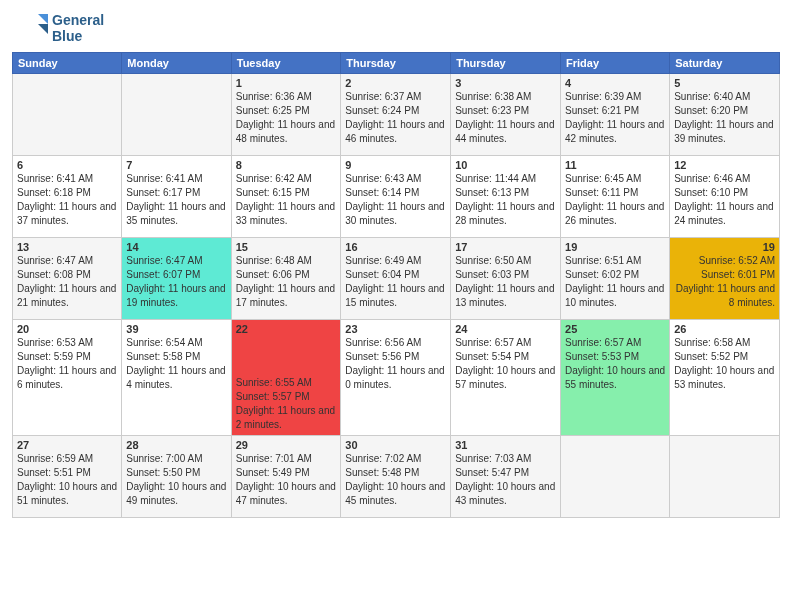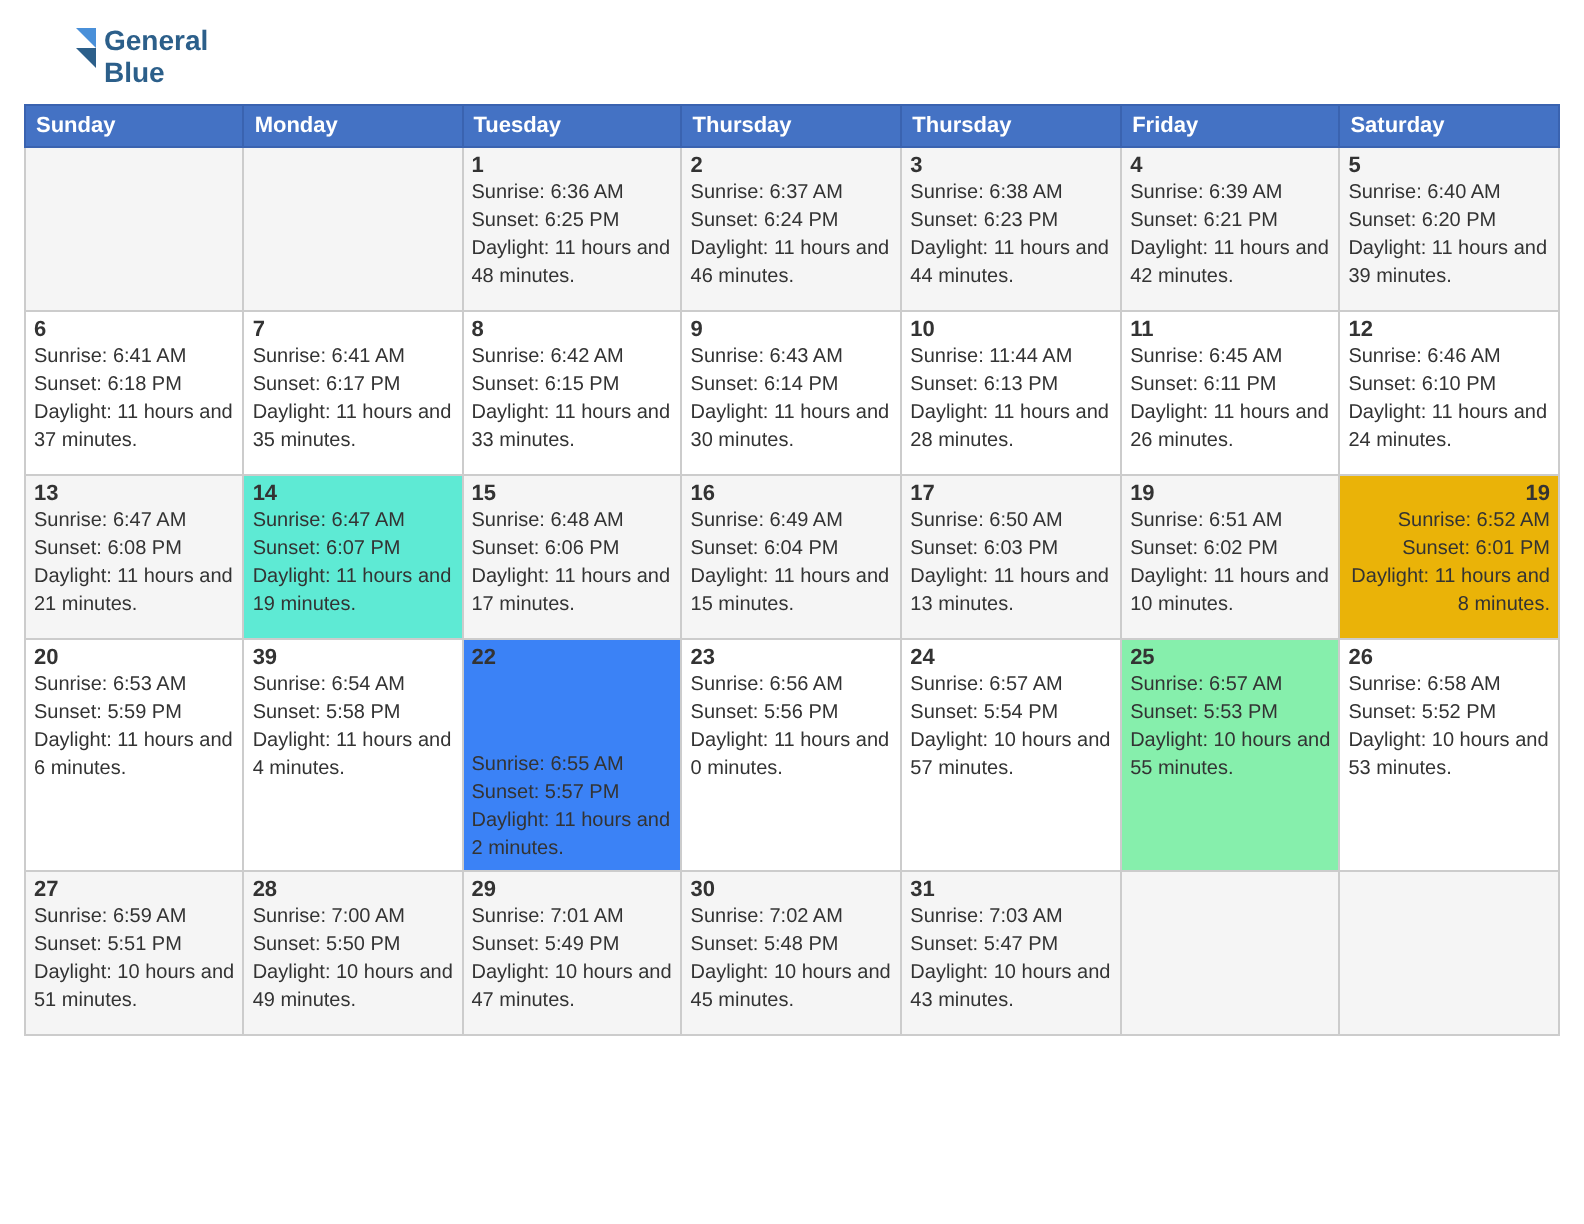--- a/index.html
+++ b/index.html
@@ -248,21 +248,21 @@
             <div class="day-info" style="white-space: pre-line;">Sunrise: 6:53 AM
 Sunset: 5:59 PM
 Daylight: 11 hours and 6 minutes.</div>
           </td>
           <td style="background: rgb(255, 255, 255);">
             <span class="day-number">39</span>
             <div class="day-info" style="white-space: pre-line;">Sunrise: 6:54 AM
 Sunset: 5:58 PM
 Daylight: 11 hours and 4 minutes.</div>
           </td>
-          <td style="background: #3b82f6;">
+          <td style="background: #ef4444;">
             <span class="day-number">22</span>
             <div class="day-info" style="white-space: pre-line; margin-top: 41px;">Sunrise: 6:55 AM
 Sunset: 5:57 PM
 Daylight: 11 hours and 2 minutes.</div>
           </td>
           <td style="background: rgb(255, 255, 255);">
             <span class="day-number">23</span>
             <div class="day-info" style="white-space: pre-line;">Sunrise: 6:56 AM
 Sunset: 5:56 PM
 Daylight: 11 hours and 0 minutes.</div>

